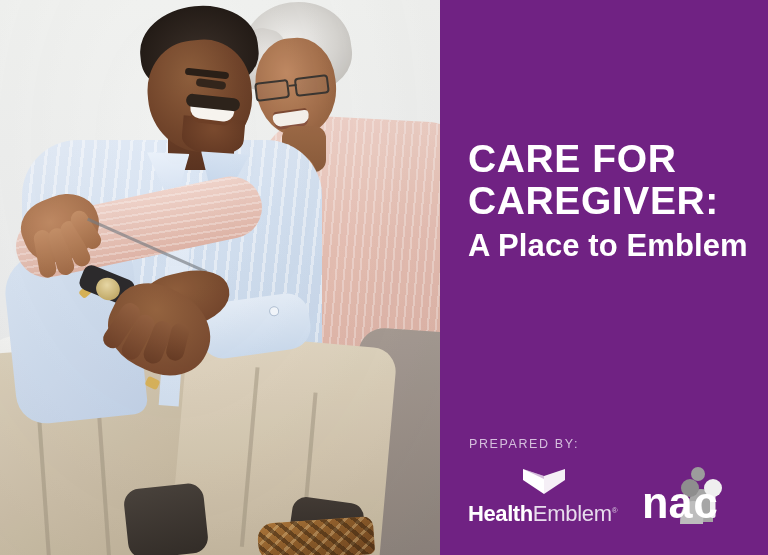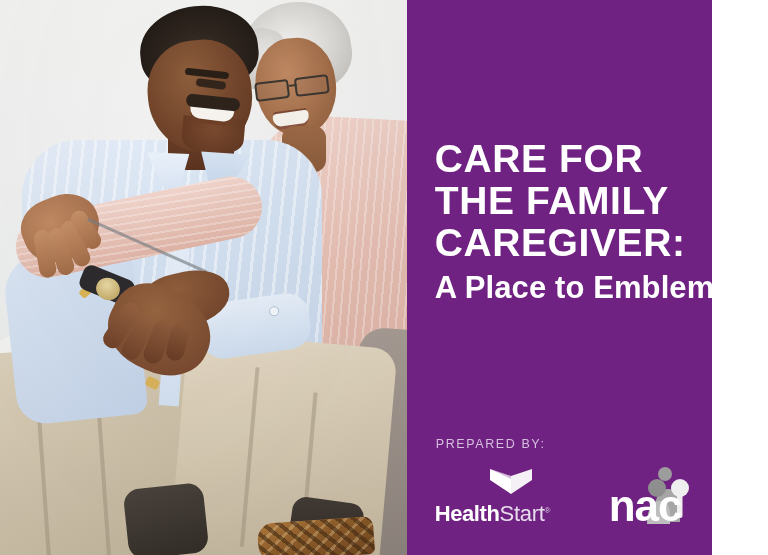--- a/index.html
+++ b/index.html
@@ -4,21 +4,21 @@
 <title>Care for the Family Caregiver</title>
 <style>
   * { margin:0; padding:0; box-sizing:border-box; }
   html,body { width:768px; height:555px; overflow:hidden; }
   body {
     font-family:"Liberation Sans", sans-serif;
     background:#ffffff;
   }
   .cover {
     position:relative;
-    width:712px; height:555px;
+    width:768px; height:555px;
     display:flex;
     overflow:hidden;
   }
 
   
   .photo-pane {
     position:relative;
     width:440px; height:555px;
     background:#eeefec;
     overflow:hidden;
@@ -325,21 +325,21 @@
     white-space:nowrap;
     color:#ffffff;
   }
   .eh-word .b{ font-weight:bold; letter-spacing:-.4px; }
   .eh-word .t{ font-weight:normal; color:#e7dcec; letter-spacing:-.3px; }
   .eh-word .reg{ font-size:8px; vertical-align:super; color:#d9c9e0; }
   
   .nac{ position:relative; width:88px; height:64px; }
   .nac-word{
     position:absolute; left:0; bottom:-2px;
-    font-family:Liberation Sans, sans-serif;
+    font-family:Liberation Mono, monospace;
     font-size:44px; line-height:44px; font-weight:bold;
     color:#ffffff; letter-spacing:-1px;
   }
   .nac-fig{ position:absolute; }
 </style>
 </head>
 <body>
 
 <div class="cover">
 
@@ -427,38 +427,37 @@
     </div>
     <div class="m-ring"></div>
 
     <div class="photo-soft"></div>
   </div>
 
   <div class="panel">
 
     <div class="title-block">
       <div class="title-line">CARE FOR</div>
-      <div class="title-line">THE FAMILY</div>
       <div class="title-line">CAREGIVER:</div>
       <div class="subtitle">A Place to Emblem</div>
     </div>
 
     <div class="prepared">PREPARED BY:</div>
 
     <div class="logos">
 
       <div class="eh">
         <div class="eh-mark">
           <svg width="46" height="28" viewBox="0 0 46 28" aria-hidden="true">
             <path d="M2 2 L23 9 L23 27 L2 13 Z" fill="#ffffff"></path>
             <path d="M44 2 L23 9 L23 27 L44 13 Z" fill="#ffffff" opacity="0.93"></path>
             <path d="M2 2 L23 9 L23 12 Z" fill="#702283" opacity="0.30"></path>
           </svg>
         </div>
-        <div class="eh-word"><span class="b">Health</span><span class="t">Start</span><span class="reg">®</span></div>
+        <div class="eh-word"><span class="b">Health</span><span class="t">Emblem</span><span class="reg">®</span></div>
       </div>
 
       <div class="nac">
         <svg class="nac-fig" width="88" height="64" viewBox="0 0 88 64" aria-hidden="true" style="left:0;top:0;">
           <circle cx="56" cy="12" r="7" fill="#9c9c9c"></circle>
           <path d="M44 60 C44 38 50 28 58 27 C68 26 72 36 71 48 L71 60 Z" fill="#a6a6a6"></path>
           <circle cx="48" cy="26" r="9" fill="#8e8e8e"></circle>
           <path d="M38 62 C38 46 44 38 52 39 C61 40 62 50 61 62 Z" fill="#bdbdbd"></path>
           <circle cx="71" cy="26" r="9" fill="#efefef"></circle>
           <rect x="68" y="32" width="5.5" height="24" rx="2.5" fill="#efefef"></rect>

